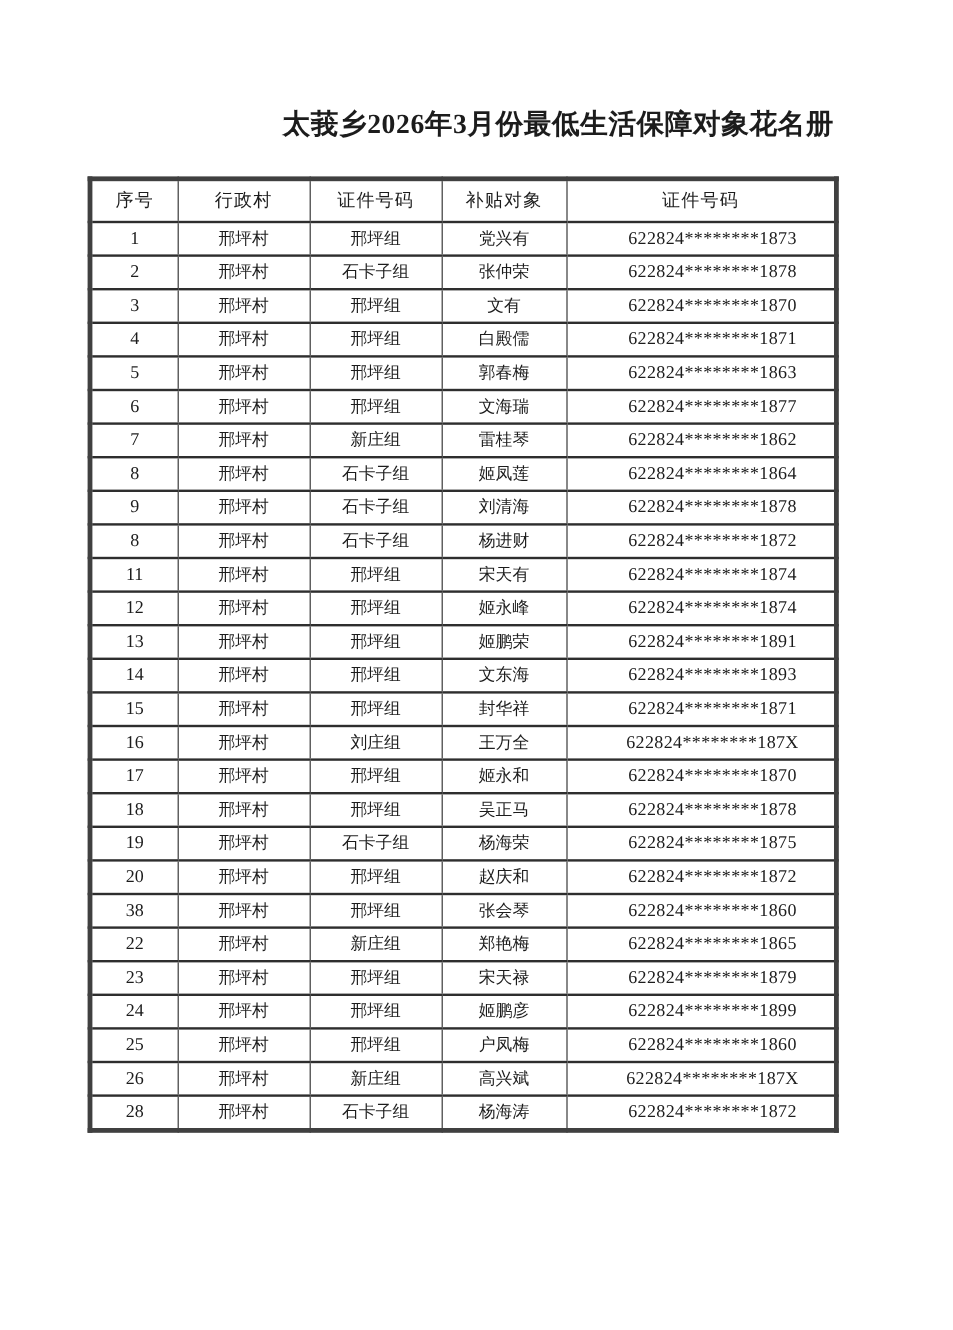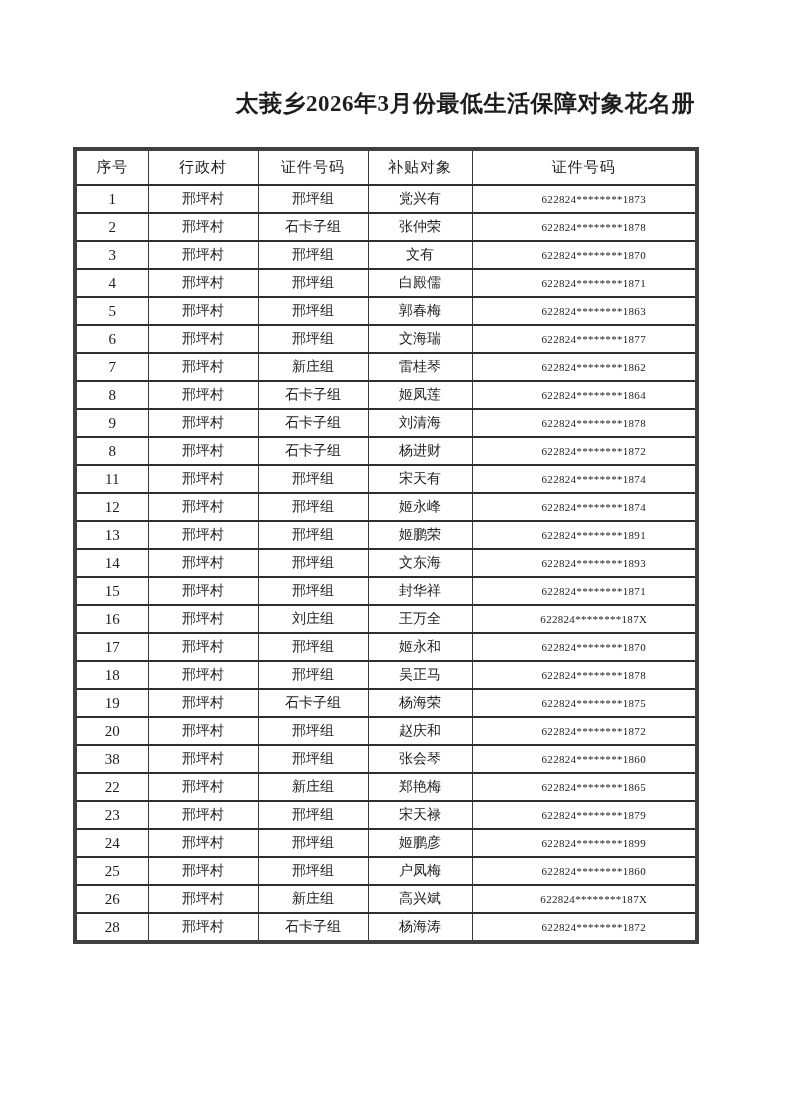--- a/index.html
+++ b/index.html
@@ -58,21 +58,21 @@
     font-size: 15px;
     font-weight: 400;
     letter-spacing: 1px;
   }
   .roster td {
     height: 26px;
     font-size: 14px;
     font-weight: 400;
   }
   .roster td:nth-child(1) { font-size: 15px; }
-  .roster td:nth-child(5) { font-size: 11px; letter-spacing: 0.3px; padding-left: 20px; }
+  .roster td:nth-child(5) { font-size: 15px; letter-spacing: 0.3px; padding-left: 20px; }
 </style>
 </head>
 <body>
 
 <div>
   <h1 class="title">太莪乡2026年3月份最低生活保障对象花名册</h1>
 
   <table class="roster">
     <colgroup>
       <col class="c-index">

